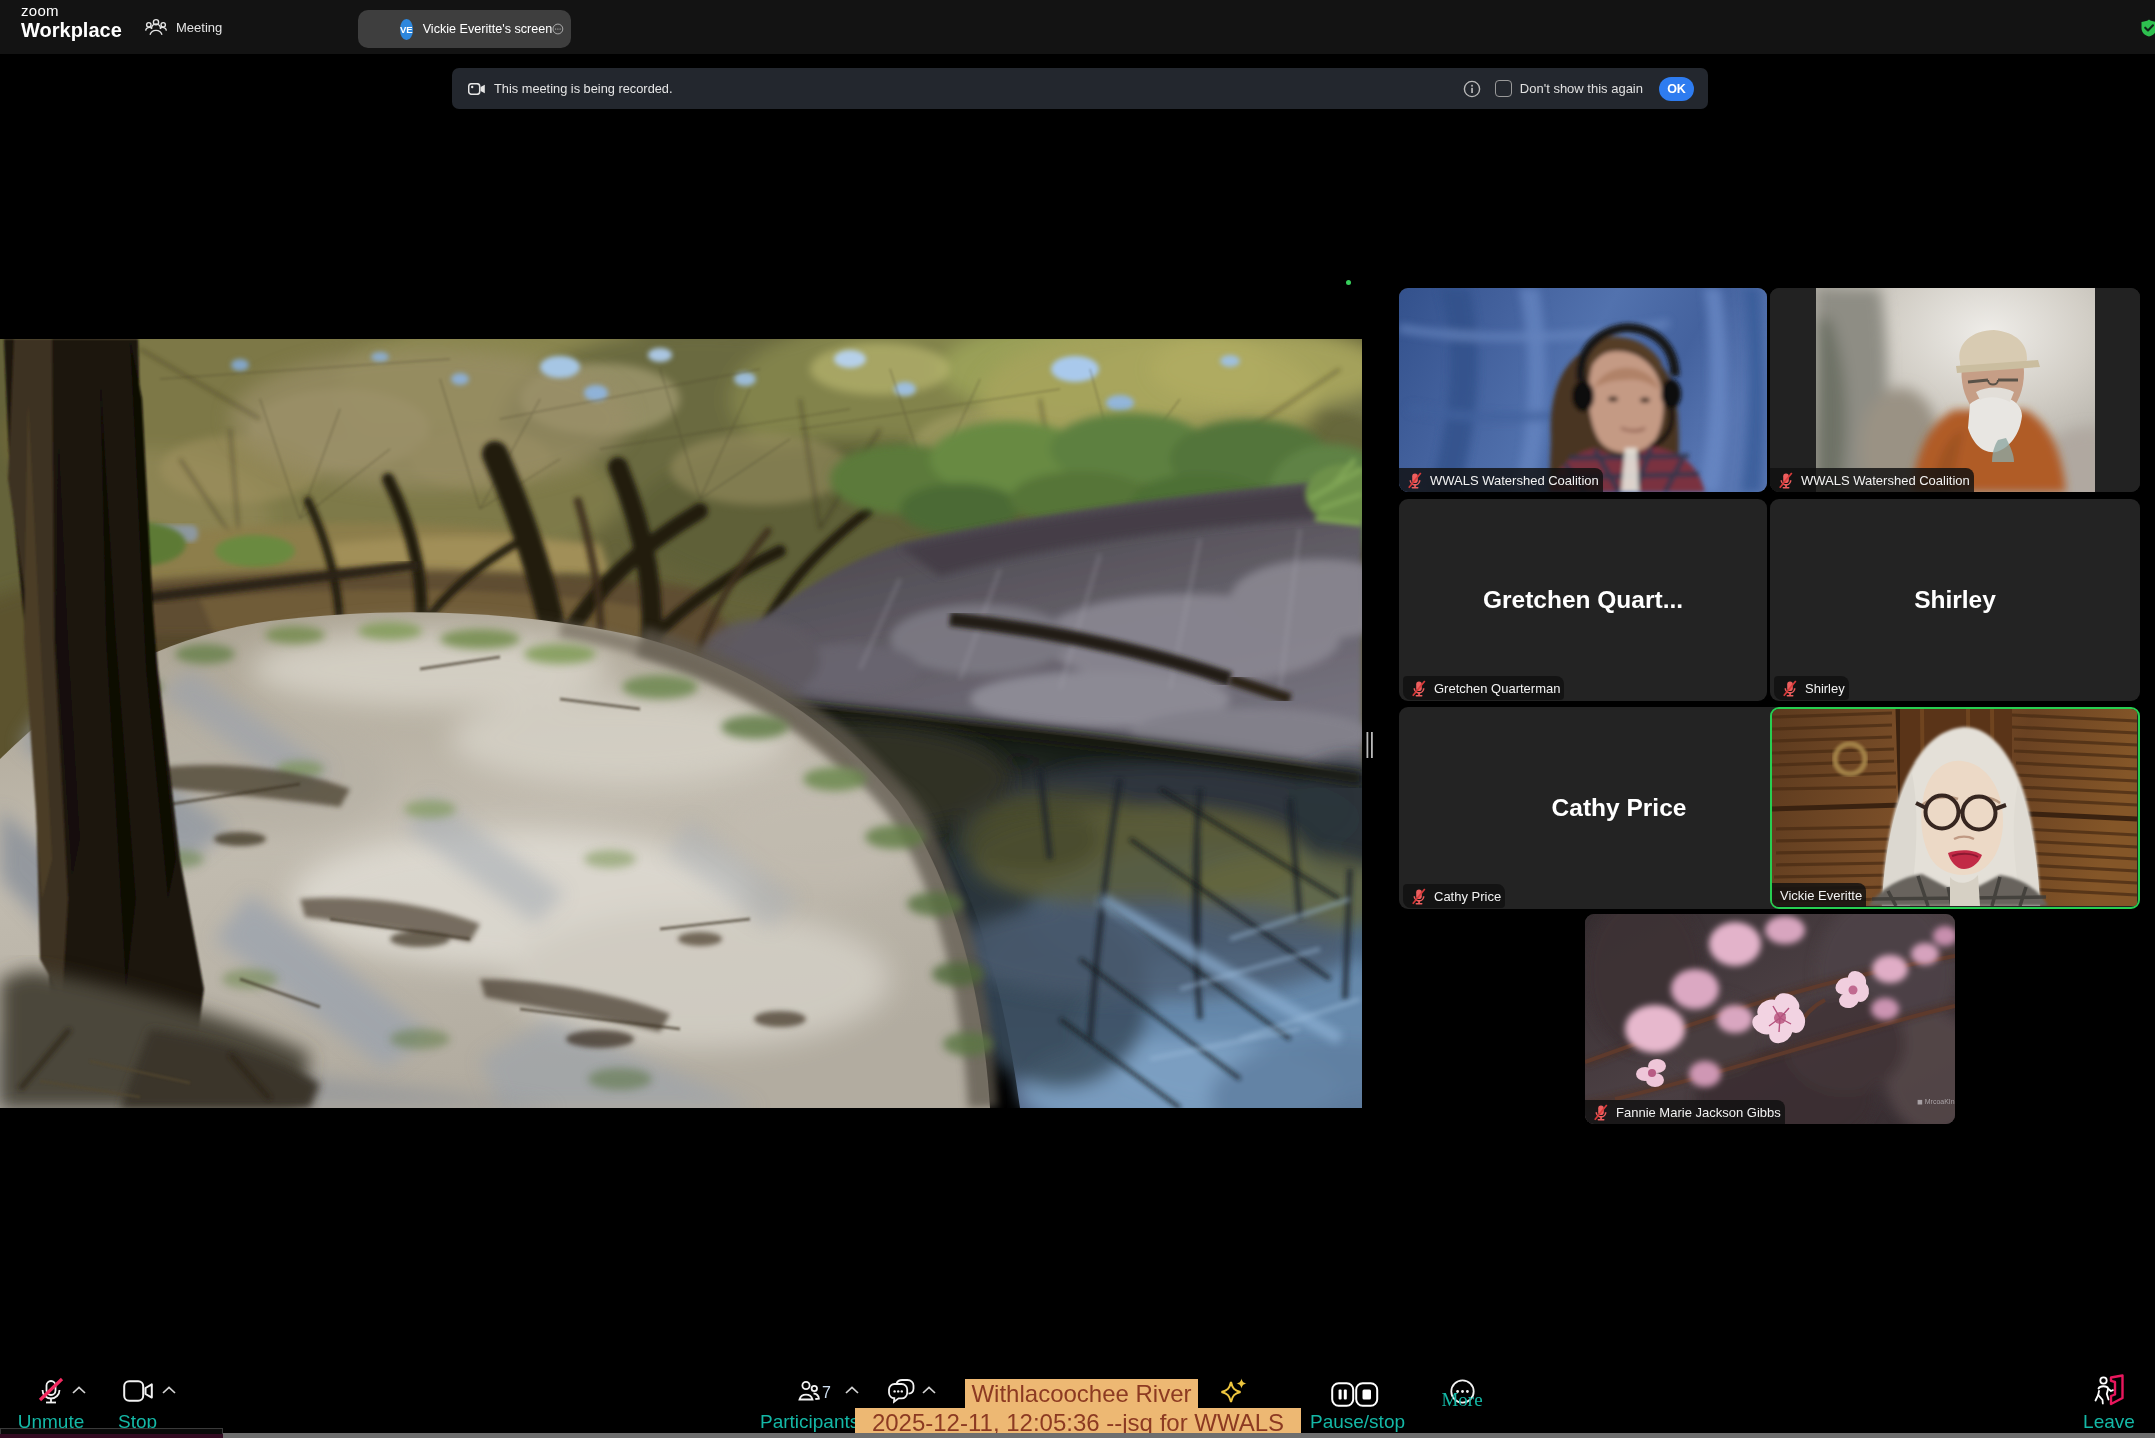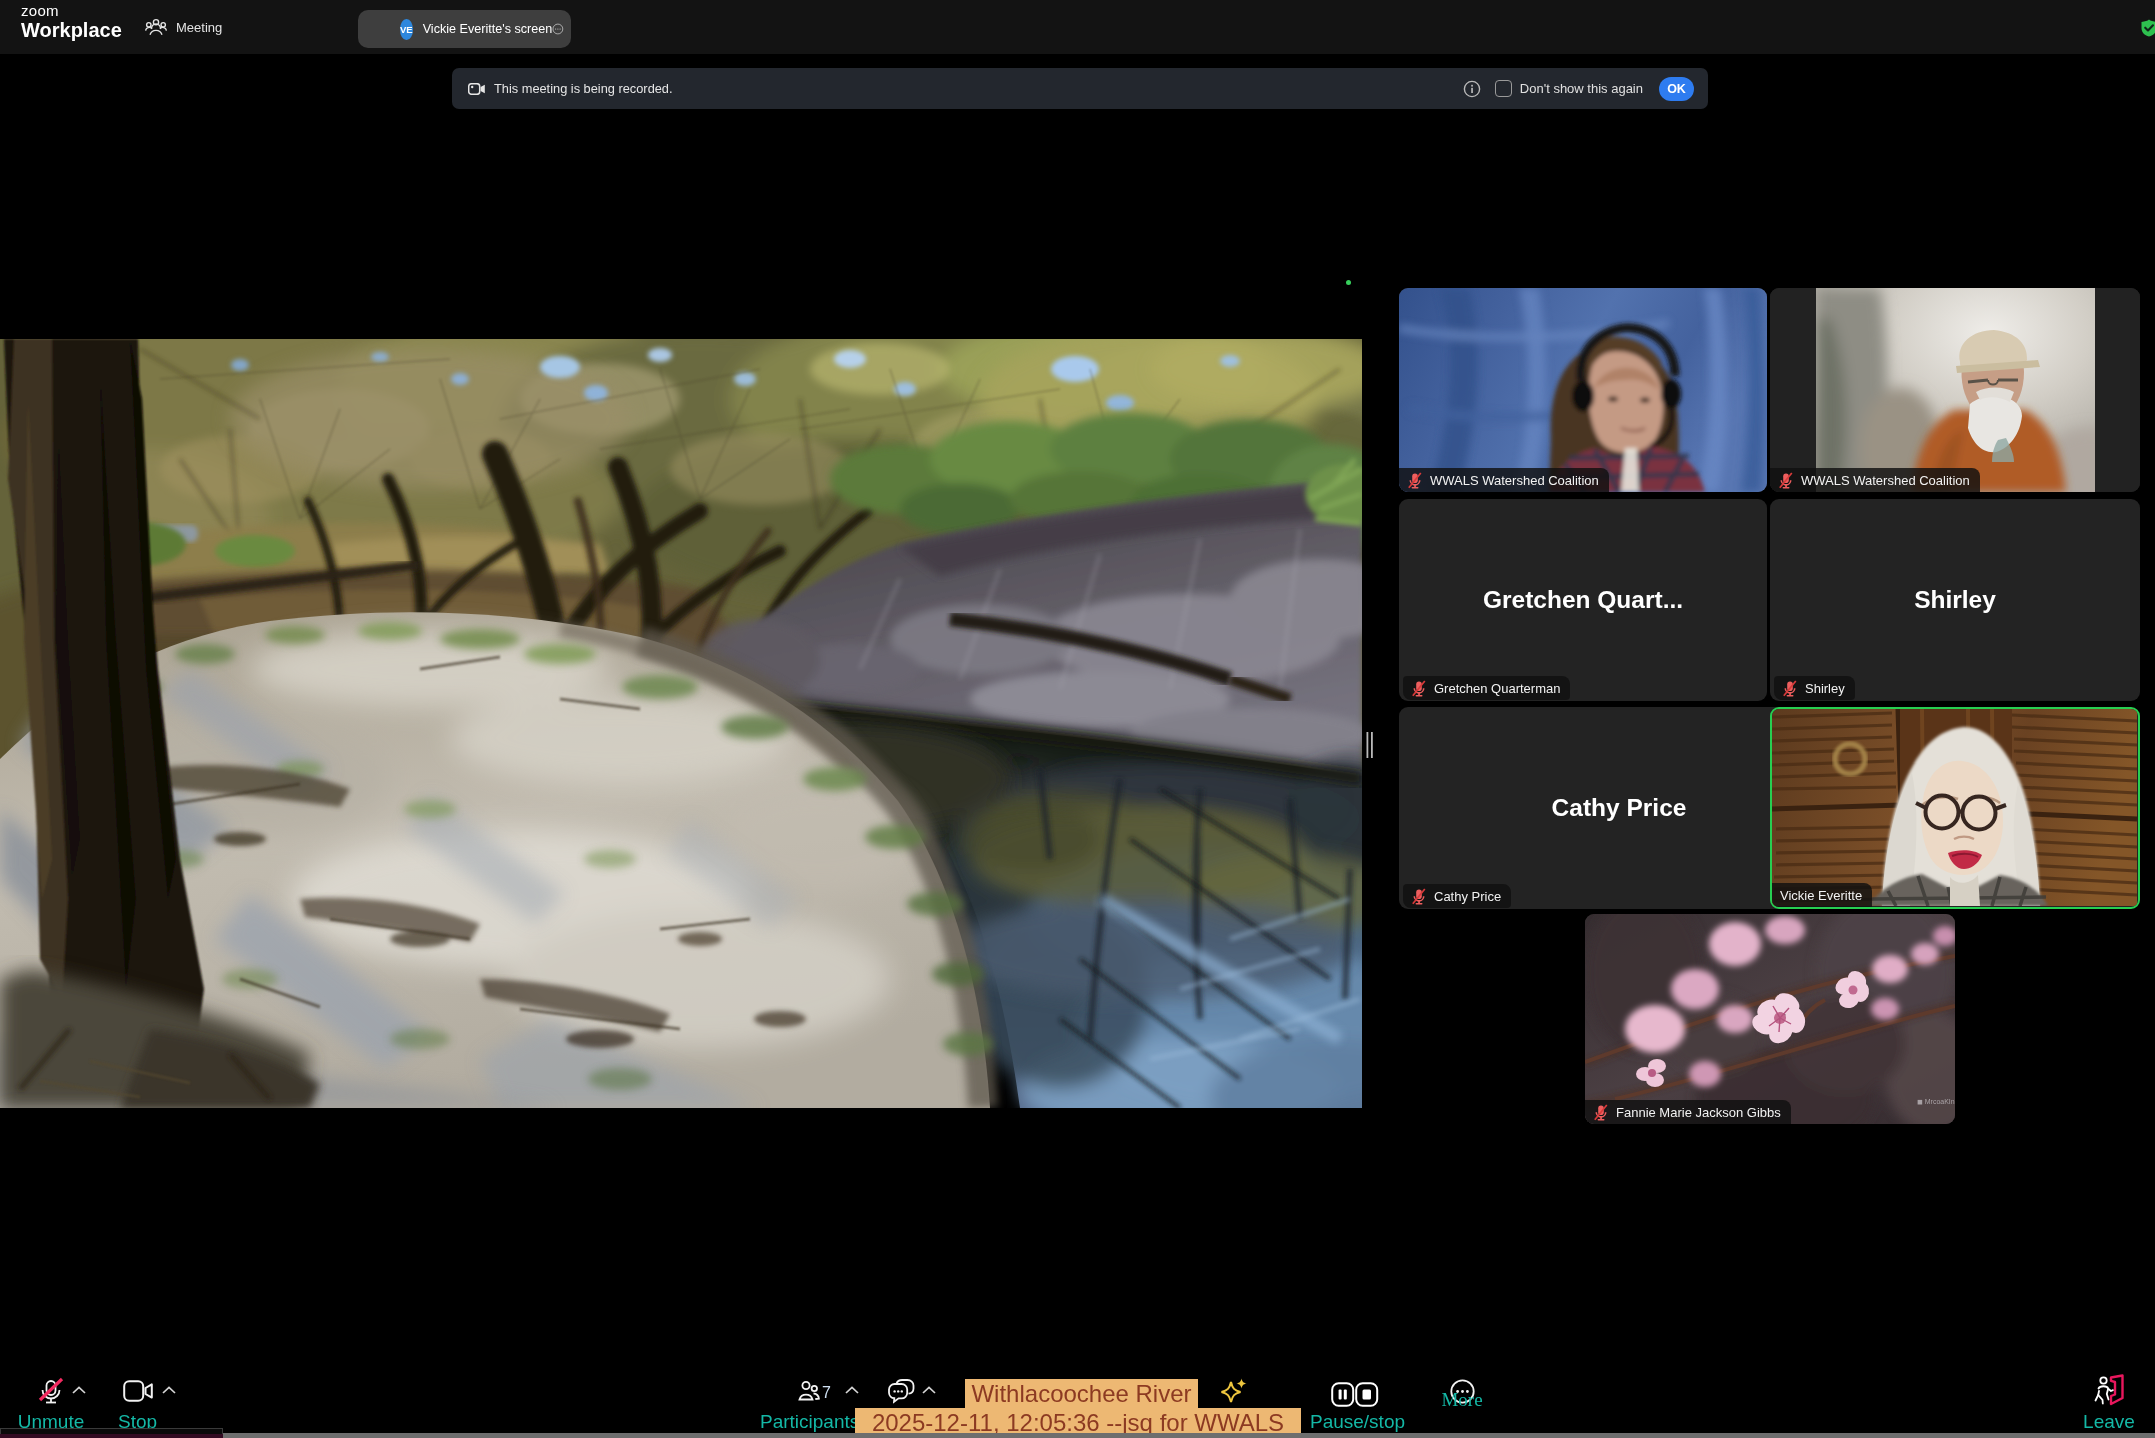--- a/index.html
+++ b/index.html
@@ -20,21 +20,21 @@
   
   #recbar { position:absolute; left:452px; top:68px; width:1256px; height:41px; background:#23272e; border-radius:7px; display:flex; align-items:center; color:#e6e6e6; }
   #recbar .txt { font-size:12.8px; margin-left:8px; }
   #recbar .right { position:absolute; right:14px; top:0; height:41px; display:flex; align-items:center; }
   #okbtn { width:35px; height:24px; background:#2e7cf0; border-radius:12px; color:#fff; font-size:12.5px; font-weight:bold; display:flex; align-items:center; justify-content:center; margin-left:16px; }
   #dsta { color:#e0e0e0; font-size:13px; margin-left:8px; }
   .cb { width:17px; height:17px; border:1.6px solid #9a9a9a; border-radius:4px; margin-left:14px; }
   
   .tile { position:absolute; background:#232323; border-radius:9px; }
   .tname { position:absolute; width:100%; text-align:center; color:#fff; font-weight:bold; font-size:24.5px; }
-  .lbl { position:absolute; left:4px; bottom:1px; height:24px; background:rgba(16,16,16,0.82); border-radius:4px 8px 4px 8px; display:flex; align-items:center; padding:0 10px 0 8px; color:#f2f2f2; font-size:13px; }
+  .lbl { position:absolute; left:4px; bottom:1px; height:24px; background:rgba(16,16,16,0.82); border-radius:4px 8px 4px 8px; display:flex; align-items:center; padding:0 4px 0 8px; color:#f2f2f2; font-size:13px; }
   .lbl svg { margin-right:7px; }
   .lbl0 { left:0; bottom:0; border-radius:0 8px 0 8px; }
   
   .tbtn { position:absolute; color:#14b8a6; font-size:19px; text-align:center; }
   
   #ots1 { position:absolute; left:965px; top:1379px; width:233px; height:29px; background:#edb873; color:#8c3a22; font-size:24px; display:flex; align-items:center; justify-content:center; }
   #ots2 { position:absolute; left:855px; top:1408px; width:446px; height:29px; background:#edb873; color:#8c3a22; font-size:24px; display:flex; align-items:center; justify-content:center; }
 </style>
 </head>
 <body>

